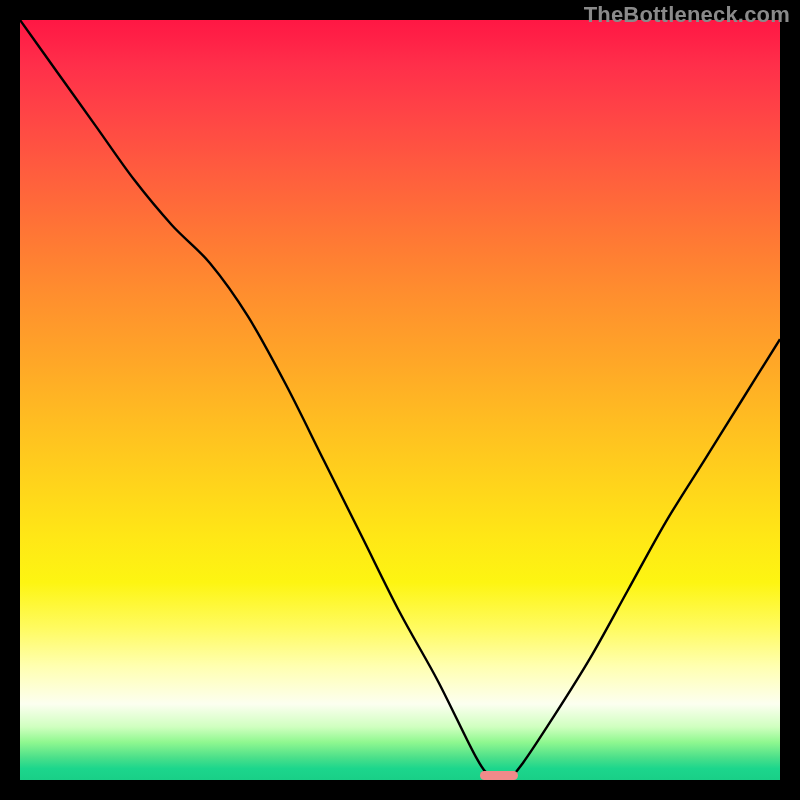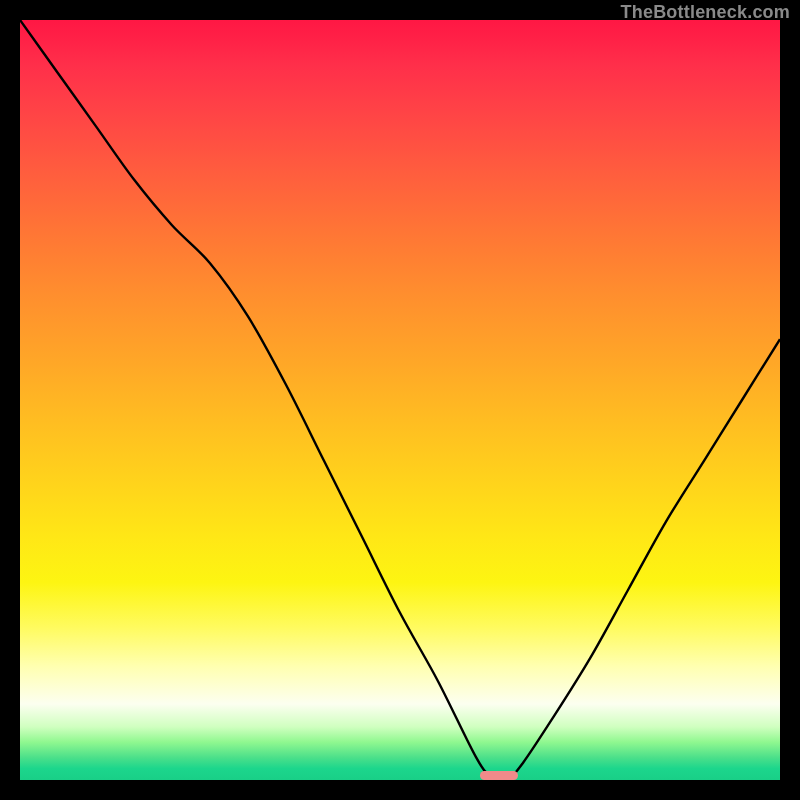--- a/index.html
+++ b/index.html
@@ -54,21 +54,21 @@
   .marker {
     position: absolute;
     background: #f18a8a;
     border-radius: 8px;
   }
   .watermark {
     position: absolute;
     top: 2px;
     right: 10px;
     color: #8a8a8a;
-    font-size: 18px;
+    font-size: 22px;
     font-weight: 600;
     letter-spacing: 0.2px;
   }
   .axis-bottom {
     position: absolute;
     left: 20px;
     bottom: 18px;
     width: 760px;
     height: 2px;
     background: #000;

